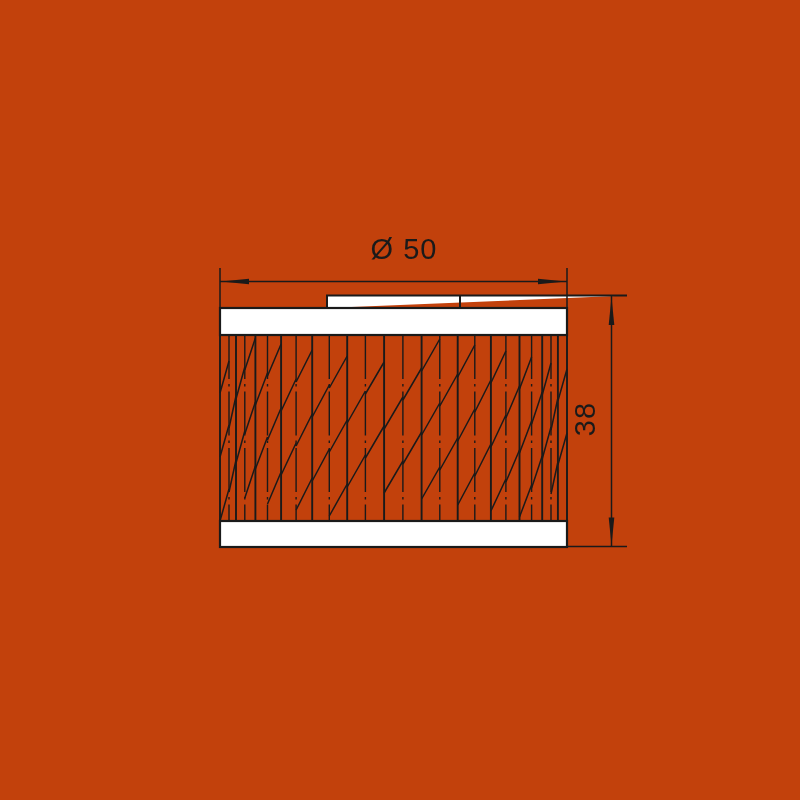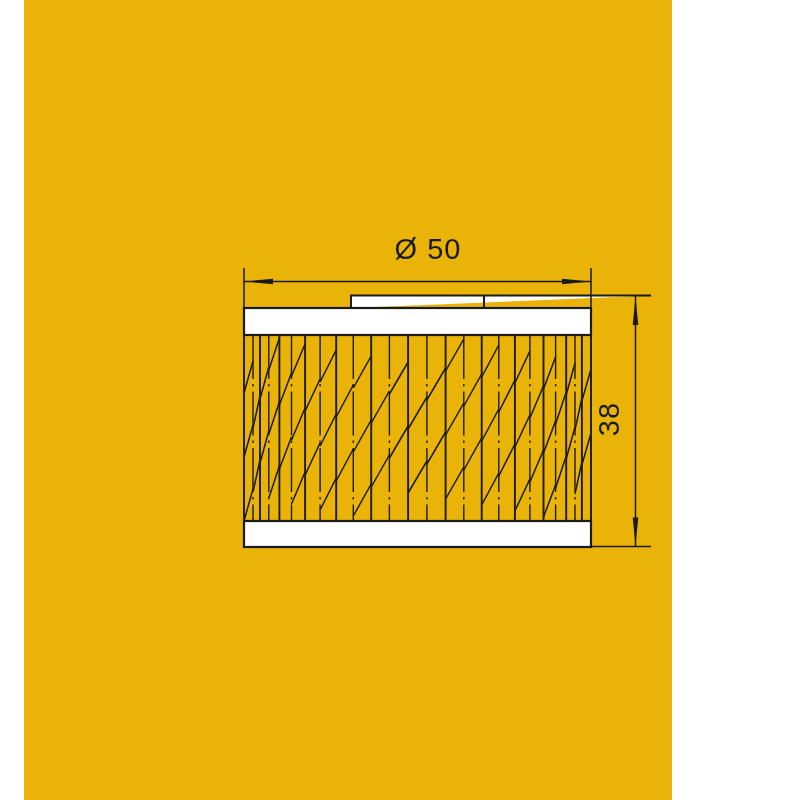--- a/index.html
+++ b/index.html
@@ -1,20 +1,20 @@
 <!DOCTYPE html>
 <html><head>
 <meta charset="utf-8">
 <style>
   html,body{margin:0;padding:0;}
   body{
     width:800px;height:800px;background:#ffffff;overflow:hidden;
     font-family:"Liberation Sans","DejaVu Sans",sans-serif;
   }
-  .stage{position:relative;width:648px;height:800px;background:#eab308;margin-left:24px;}
+  .stage{position:relative;width:800px;height:800px;background:#c2410c;}
   svg{display:block;}
   text{
     font-family:"Liberation Sans","DejaVu Sans",sans-serif;
     font-size:29px;
     letter-spacing:1px;
   }
 </style>
 </head>
 <body>
 

